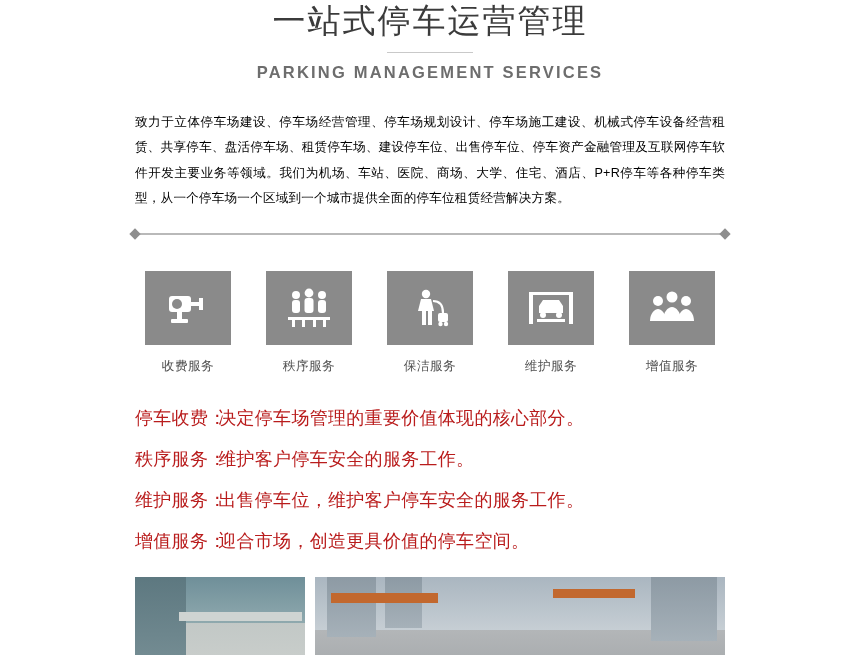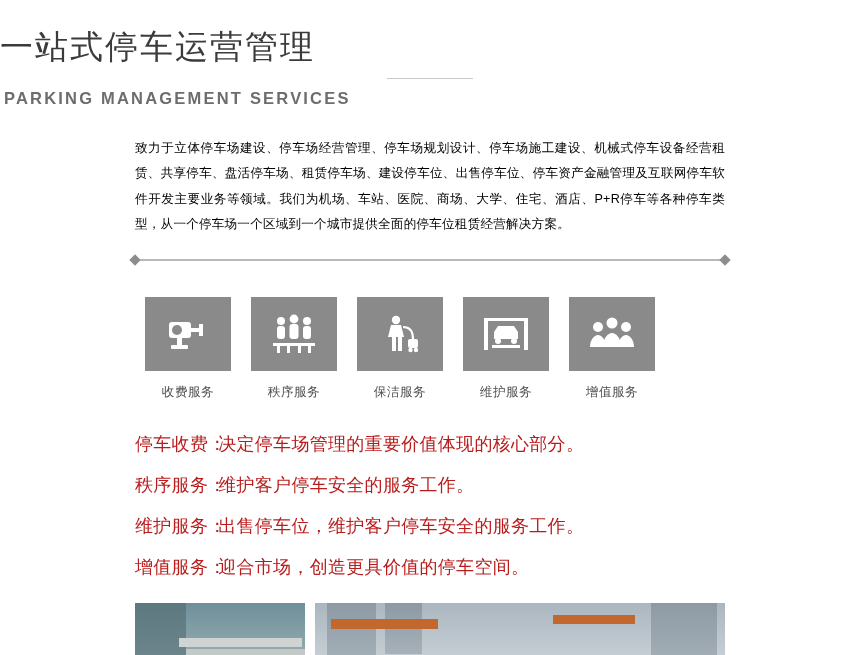--- a/index.html
+++ b/index.html
@@ -16,22 +16,21 @@
   }
   .page {
     position: relative;
     width: 860px;
     height: 655px;
     box-sizing: border-box;
   }
 
   
   .header {
-    padding-top: 26px;
-    text-align: left;
+    text-align: center;
   }
   .title-cn {
     font-size: 33px;
     letter-spacing: 2px;
     color: #3b3b3b;
     font-weight: normal;
     margin: 0;
     line-height: 1.25;
   }
   .title-rule {
@@ -84,20 +83,21 @@
     transform: rotate(45deg);
   }
   .divider-dot.left { left: -4px; }
   .divider-dot.right { right: -4px; }
 
   
   .service-row {
     width: 590px;
     margin: 32px auto 0 auto;
     display: flex;
+    justify-content: space-between;
   }
   .service-item {
     width: 106px;
     text-align: center;
   }
   .service-tile {
     width: 86px;
     height: 74px;
     background: #8a8a8a;
     margin: 0 auto;

